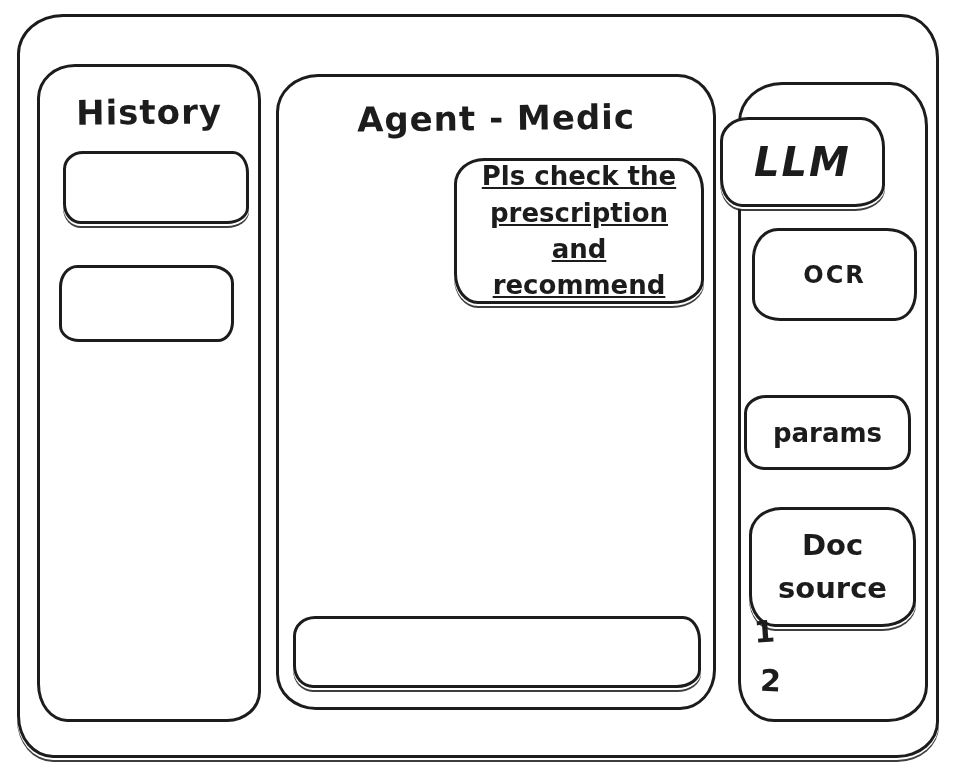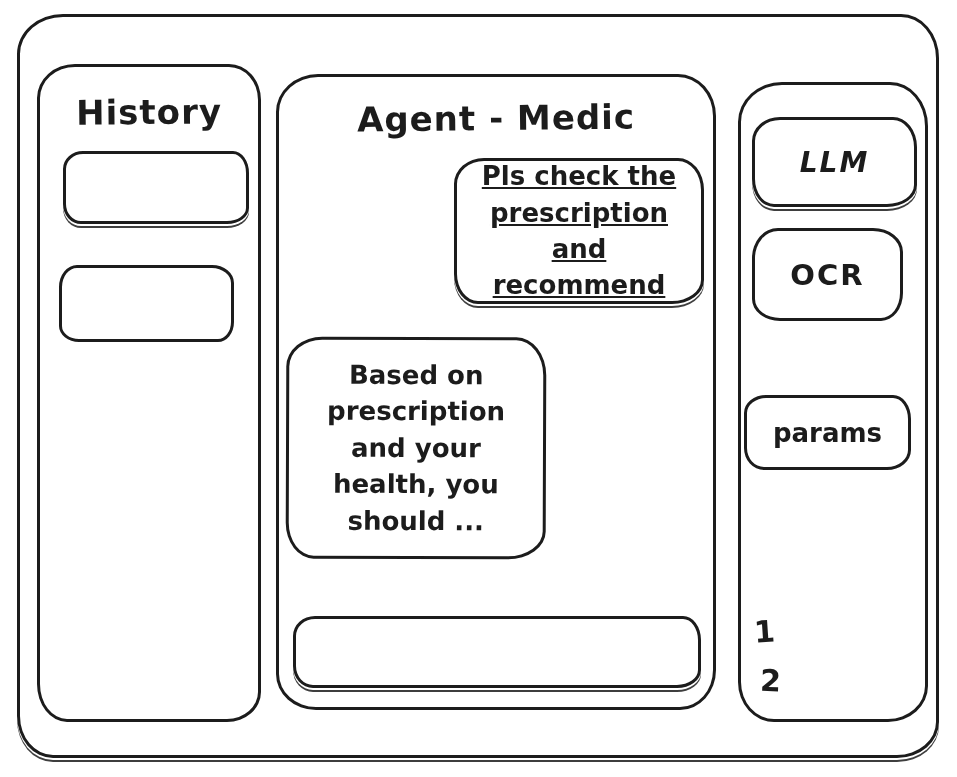--- a/index.html
+++ b/index.html
@@ -98,28 +98,28 @@
     background:var(--paper);
     border:3px solid var(--ink);
     box-sizing:border-box;
     color:var(--ink);
     font-family:"DejaVu Sans","Liberation Sans",sans-serif;
     font-weight:700;
     cursor:pointer;
     text-align:center;
   }
   .btn-llm{
-    left:752px;top:117px;width:165px;height:90px;
+    left:720px;top:117px;width:165px;height:90px;
     border-radius:28px 24px 30px 22px / 24px 30px 22px 28px;
-    font-size:28px;font-style:italic;letter-spacing:2px;
+    font-size:40px;font-style:italic;letter-spacing:2px;
   }
   .btn-ocr{
-    left:752px;top:228px;width:151px;height:93px;
+    left:752px;top:228px;width:165px;height:93px;
     border-radius:26px 30px 22px 28px / 30px 24px 28px 22px;
-    font-size:29px;letter-spacing:2px;
+    font-size:24px;letter-spacing:2px;
   }
   .btn-params{
     left:744px;top:395px;width:167px;height:75px;
     border-radius:22px 18px 24px 20px / 18px 24px 20px 22px;
     font-size:26px;
   }
   .btn-doc{
     left:749px;top:507px;width:167px;height:120px;
     border-radius:32px 28px 34px 26px / 28px 34px 26px 32px;
     font-size:29px;line-height:1.5;
@@ -142,23 +142,23 @@
   <div class="sketch frame dbl"></div>
 
   <aside class="sketch sidebar"></aside>
   <div class="panel-title history-title">History</div>
   <div class="sketch history-item-1 dbl"></div>
   <div class="sketch history-item-2"></div>
 
   <main class="sketch chat-panel"></main>
   <div class="panel-title chat-title">Agent - Medic</div>
   <div class="sketch bubble bubble-user dbl">Pls check the prescription and recommend</div>
-  <div class="sketch bubble bubble-agent">Based on prescription and your health, you should ...</div>
   <input class="chat-input dbl" type="text" value="" style="">
 
   <aside class="sketch tools"></aside>
   <button class="tool-btn btn-llm dbl">LLM</button>
   <button class="tool-btn btn-ocr">OCR</button>
   <button class="tool-btn btn-params">params</button>
+  <button class="tool-btn btn-doc dbl">Doc source</button>
   <div class="doc-item doc-item-1">1</div>
   <div class="doc-item doc-item-2">2</div>
 
 </div>
 
 </body></html>

